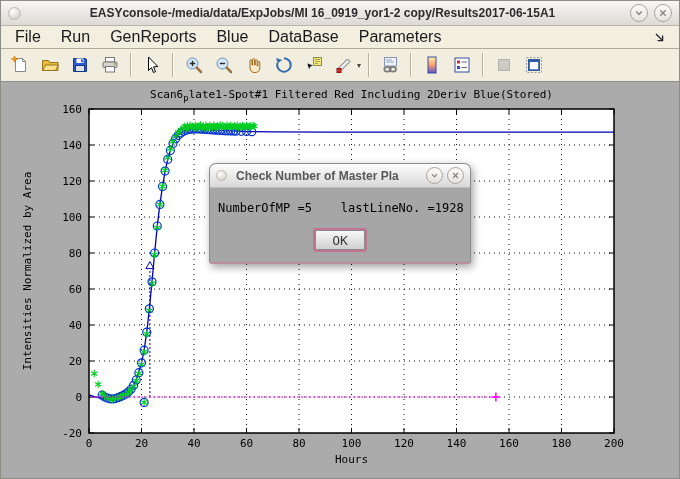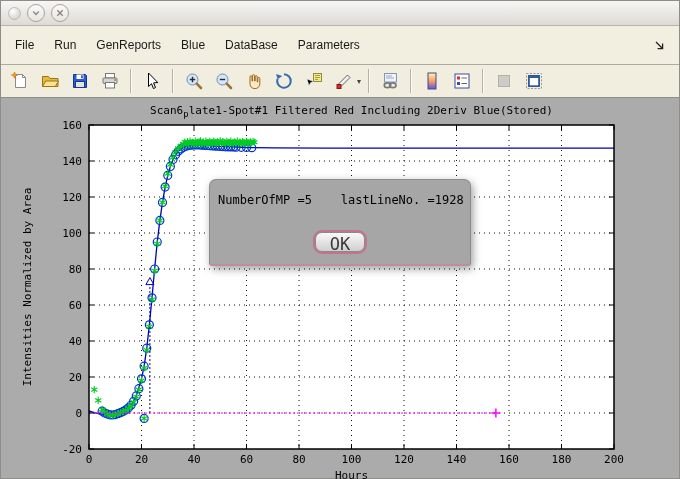--- a/index.html
+++ b/index.html
@@ -3,46 +3,47 @@
 <meta charset="utf-8">
 <style>
   html,body{margin:0;padding:0;}
   body{width:680px;height:479px;overflow:hidden;font-family:"Liberation Sans","DejaVu Sans",sans-serif;background:#ababab;}
   .window{width:678px;height:477px;border:1px solid #8f8d88;display:flex;flex-direction:column;background:#ababab;}
   .titlebar{height:24px;background:linear-gradient(#f7f6f4,#dddad5);display:flex;align-items:center;padding:0 7px;border-bottom:1px solid #b7b4ae;flex:0 0 auto;}
   .title{flex:1;text-align:center;font-weight:bold;font-size:12px;color:#2c2c2c;white-space:nowrap;overflow:hidden;}
   .circle-icon{width:11px;height:11px;border-radius:50%;background:radial-gradient(circle at 35% 30%,#ffffff,#dcdad6 65%,#c6c3bd);border:1px solid #bdbab4;flex:0 0 auto;}
   .round-btn{width:16px;height:16px;border-radius:50%;border:1px solid #a7a49e;background:linear-gradient(#fcfbfa,#e7e4df);display:flex;align-items:center;justify-content:center;margin-left:6px;flex:0 0 auto;cursor:default;}
   .round-btn svg{display:block;}
-  .menubar{height:22px;background:#f2efe1;display:flex;align-items:center;padding:8px 4px;font-size:12px;color:#1a1a1a;flex:0 0 auto;}
+  .menubar{height:22px;background:#f2efe1;display:flex;align-items:center;padding:0 4px;font-size:16px;color:#1a1a1a;flex:0 0 auto;}
   .menu-item{padding:2px 10px;white-space:nowrap;}
   .mb-spacer{flex:1;}
   .menu-pin{padding:0 10px 0 0;display:flex;align-items:center;}
   .toolbar{height:32px;background:#f1eee0;border-top:1px solid #aeab9e;border-bottom:1px solid #8f8d88;display:flex;align-items:center;padding:0 4px;flex:0 0 auto;}
   .tool-btn{width:26px;height:26px;display:flex;align-items:center;justify-content:center;margin:0 1px;border:1px solid transparent;}
   .tool-btn.disabled{opacity:.65;}
   .tool-sep{width:1px;height:24px;background:#b5b2a5;border-right:1px solid #fbfaf4;margin:0 5px;}
   .brush-caret{font-size:8px;color:#444;margin-left:-2px;margin-right:2px;}
   .canvas{position:relative;flex:1;background:#ababab;}
   #plot{position:absolute;left:0;top:0;}
   .dialog{position:absolute;left:208px;top:81px;width:260px;background:#a6a6a6;border:1px solid #8d8d8d;border-bottom:2px solid #bb8f9e;border-radius:7px 7px 3px 3px;box-shadow:2px 3px 8px rgba(0,0,0,.38);}
   .dlg-titlebar{height:23px;background:linear-gradient(#fdfdfd,#d8d8d8);border-radius:6px 6px 0 0;display:flex;align-items:center;padding:0 6px;border-bottom:1px solid #bfbfbf;}
   .dlg-title{flex:1;font-weight:bold;font-size:12px;color:#585858;margin-left:9px;white-space:nowrap;overflow:hidden;}
   .round-btn.sm{width:15px;height:15px;margin-left:4px;}
   .dlg-body{padding:13px 8px 9px;}
   .dlg-message{font-family:"DejaVu Sans Mono","Liberation Mono",monospace;font-size:12px;color:#000;white-space:pre;}
-  .ok-btn{display:block;margin:25px auto 3px;width:50px;height:20px;font-family:"DejaVu Sans Mono","Liberation Mono",monospace;font-size:17px;color:#3a3a3a;background:linear-gradient(#f9f9f9,#cfcfcf);border:1px solid #8a8a8a;outline:2px solid #c2738f;border-radius:7px;}
+  .ok-btn{display:block;margin:15px auto 3px;width:50px;height:20px;font-family:"DejaVu Sans Mono","Liberation Mono",monospace;font-size:13px;color:#3a3a3a;background:linear-gradient(#f9f9f9,#cfcfcf);border:1px solid #8a8a8a;outline:2px solid #c2738f;border-radius:1px;}
 </style>
 </head>
 <body>
 
 <div class="window">
 
   <div class="titlebar">
     <span class="circle-icon"></span>
+    <div class="title">EASYconsole-/media/data/ExpJobs/MI 16_0919_yor1-2 copy/Results2017-06-15A1</div>
     <div class="round-btn">
       <svg width="10" height="10" viewBox="0 0 10 10">
           <path d="M2.2 3.5L5 6.5l2.8-3" fill="none" stroke="#8a8781" stroke-width="1.4"></path>
         </svg>
     </div>
     <div class="round-btn">
       <svg width="10" height="10" viewBox="0 0 10 10">
           <path d="M2.3 2.3l5.4 5.4M7.7 2.3L2.3 7.7" fill="none" stroke="#8a8781" stroke-width="1.4"></path>
         </svg>
     </div>
@@ -421,20 +422,34 @@
         <text x="81" y="139" text-anchor="end" font-family="DejaVu Sans Mono, Liberation Mono, monospace" font-size="11" fill="#000">100</text>
         <text x="81" y="103" text-anchor="end" font-family="DejaVu Sans Mono, Liberation Mono, monospace" font-size="11" fill="#000">120</text>
         <text x="81" y="67" text-anchor="end" font-family="DejaVu Sans Mono, Liberation Mono, monospace" font-size="11" fill="#000">140</text>
         <text x="81" y="31" text-anchor="end" font-family="DejaVu Sans Mono, Liberation Mono, monospace" font-size="11" fill="#000">160</text>
         <text x="350.5" y="381" text-anchor="middle" font-family="DejaVu Sans Mono, Liberation Mono, monospace" font-size="11" fill="#000">Hours</text>
         <text x="30" y="189" text-anchor="middle" transform="rotate(-90 30 189)" font-family="DejaVu Sans Mono, Liberation Mono, monospace" font-size="11" fill="#000">Intensities Normalized by Area</text>
         <text x="350.5" y="16" text-anchor="middle" font-family="DejaVu Sans Mono, Liberation Mono, monospace" font-size="11" fill="#000">Scan6<tspan dy="3" font-size="9">p</tspan><tspan dy="-3">late1-Spot#1 Filtered Red Including 2Deriv Blue(Stored)</tspan></text>
       </svg>
 
     <div class="dialog">
+      <div class="dlg-titlebar">
+        <span class="circle-icon" style="width:9px;height:9px"></span>
+        <span class="dlg-title">Check Number of Master Pla</span>
+        <div class="round-btn sm">
+          <svg width="9" height="9" viewBox="0 0 10 10">
+              <path d="M2.2 3.5L5 6.5l2.8-3" fill="none" stroke="#8a8781" stroke-width="1.4"></path>
+            </svg>
+        </div>
+        <div class="round-btn sm">
+          <svg width="9" height="9" viewBox="0 0 10 10">
+              <path d="M2.3 2.3l5.4 5.4M7.7 2.3L2.3 7.7" fill="none" stroke="#8a8781" stroke-width="1.4"></path>
+            </svg>
+        </div>
+      </div>
       <div class="dlg-body">
         <div class="dlg-message">NumberOfMP =5    lastLineNo. =1928</div>
         <button class="ok-btn">OK</button>
       </div>
     </div>
   </div>
 
 </div>
 
 </body></html>

